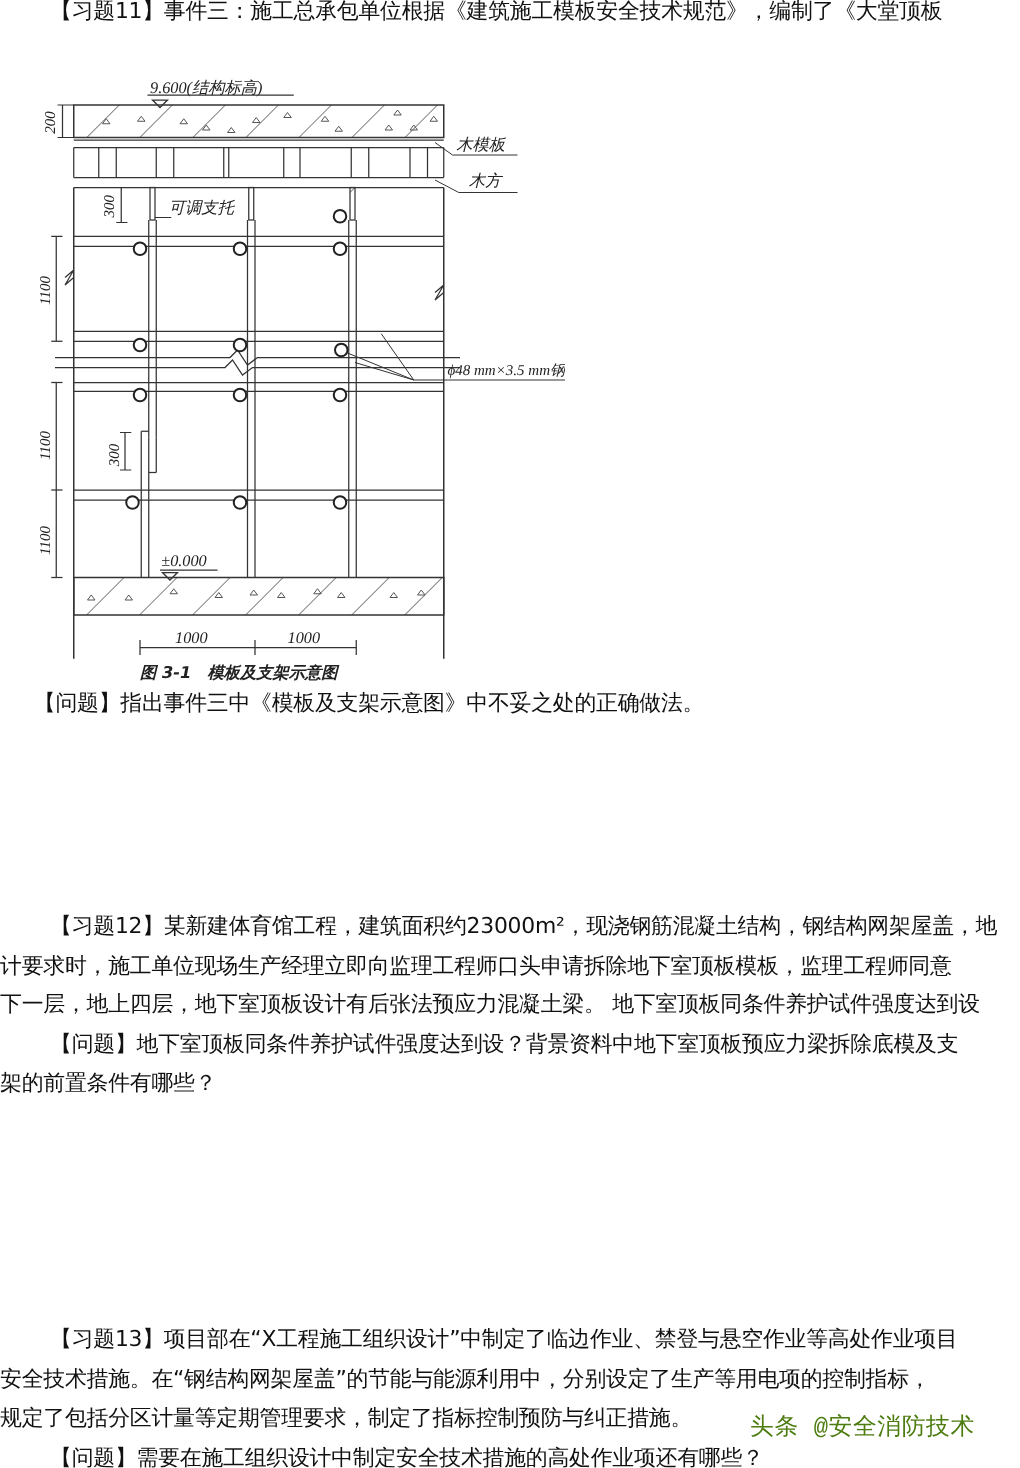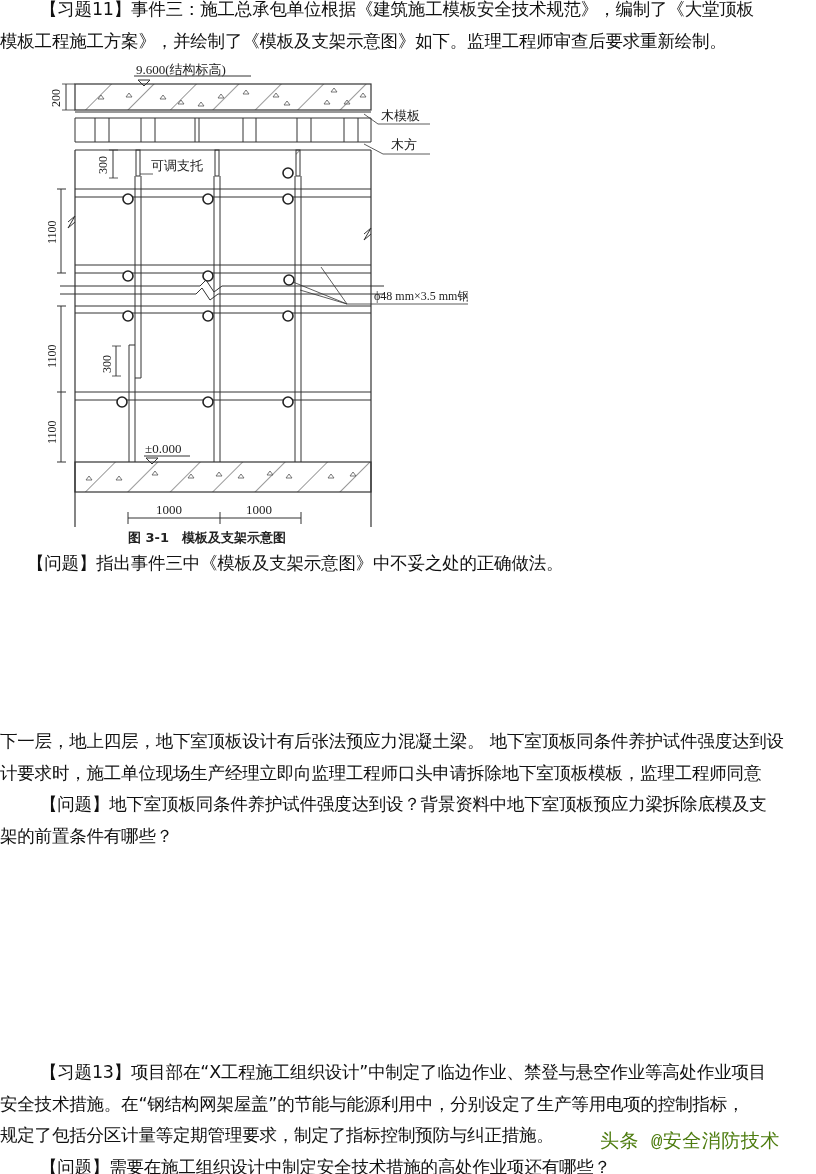--- a/index.html
+++ b/index.html
@@ -8,37 +8,36 @@
     font-family: "DejaVu Sans", "Liberation Sans", sans-serif;
     color: #111111;
   }
   .para {
     position: absolute; left: 0; width: 816px;
     font-size: 17.5px; line-height: 31.5px; letter-spacing: -0.2px;
     white-space: nowrap;
   }
   .line { display: block; height: 31.5px; }
   .indent { padding-left: 40px; }
-  .figure { position: absolute; left: 48px; top: 62px; width: 420px; height: 486px; }
+  .figure { position: absolute; left: 32px; top: 62px; width: 420px; height: 486px; font-style: italic; }
   .figure svg { display: block; }
   .svg-text { font-family: "Liberation Serif", "DejaVu Serif", serif; fill: #222; }
   .caption { font-family: "DejaVu Sans", sans-serif; font-weight: bold; fill: #222; }
   .watermark {
     position: absolute; left: 600px; top: 1128px;
     font-size: 19px; color: #4d7c0f; letter-spacing: 0.5px;
     text-shadow: 0 0 1px #fff, 0 0 2px #fff;
     font-family: Liberation Mono, monospace;
   }
 </style>
 </head>
 <body>
 
 <div class="para" style="top:-6px;">
   <span class="line indent">【习题11】事件三：施工总承包单位根据《建筑施工模板安全技术规范》，编制了《大堂顶板</span>
-  <span class="line">模板工程施工方案》，并绘制了《模板及支架示意图》如下。监理工程师审查后要求重新绘制。</span>
 </div>
 
 <div class="figure">
   <svg width="420" height="486" viewBox="0 0 420 486" xmlns="http://www.w3.org/2000/svg">
     <defs>
       <pattern id="hatch" width="30" height="30" patternUnits="userSpaceOnUse" patternTransform="rotate(45)">
         <line x1="0" y1="0" x2="0" y2="30" stroke="#333" stroke-width="1"></line>
       </pattern>
     </defs>
 
@@ -219,22 +218,23 @@
 
     <text class="caption" x="80" y="480" font-size="13">图 3-1　模板及支架示意图</text>
   </svg>
 </div>
 
 <div class="para" style="top:548px;">
   <span class="line" style="padding-left:27px;">【问题】指出事件三中《模板及支架示意图》中不妥之处的正确做法。</span>
 </div>
 
 <div class="para" style="top:726px;">
+  <span class="line indent">【习题12】某新建体育馆工程，建筑面积约23000m²，现浇钢筋混凝土结构，钢结构网架屋盖，地</span>
+  <span class="line">计要求时，施工单位现场生产经理立即向监理工程师口头申请拆除地下室顶板模板，监理工程师同意</span>
   <span class="line">下一层，地上四层，地下室顶板设计有后张法预应力混凝土梁。 地下室顶板同条件养护试件强度达到设</span>
-  <span class="line">计要求时，施工单位现场生产经理立即向监理工程师口头申请拆除地下室顶板模板，监理工程师同意</span>
   <span class="line indent">【问题】地下室顶板同条件养护试件强度达到设？背景资料中地下室顶板预应力梁拆除底模及支</span>
   <span class="line">架的前置条件有哪些？</span>
 </div>
 
 <div class="para" style="top:1057px;">
   <span class="line indent">【习题13】项目部在“X工程施工组织设计”中制定了临边作业、禁登与悬空作业等高处作业项目</span>
   <span class="line">安全技术措施。在“钢结构网架屋盖”的节能与能源利用中，分别设定了生产等用电项的控制指标，</span>
   <span class="line">规定了包括分区计量等定期管理要求，制定了指标控制预防与纠正措施。</span>
   <span class="line indent">【问题】需要在施工组织设计中制定安全技术措施的高处作业项还有哪些？</span>
 </div>

